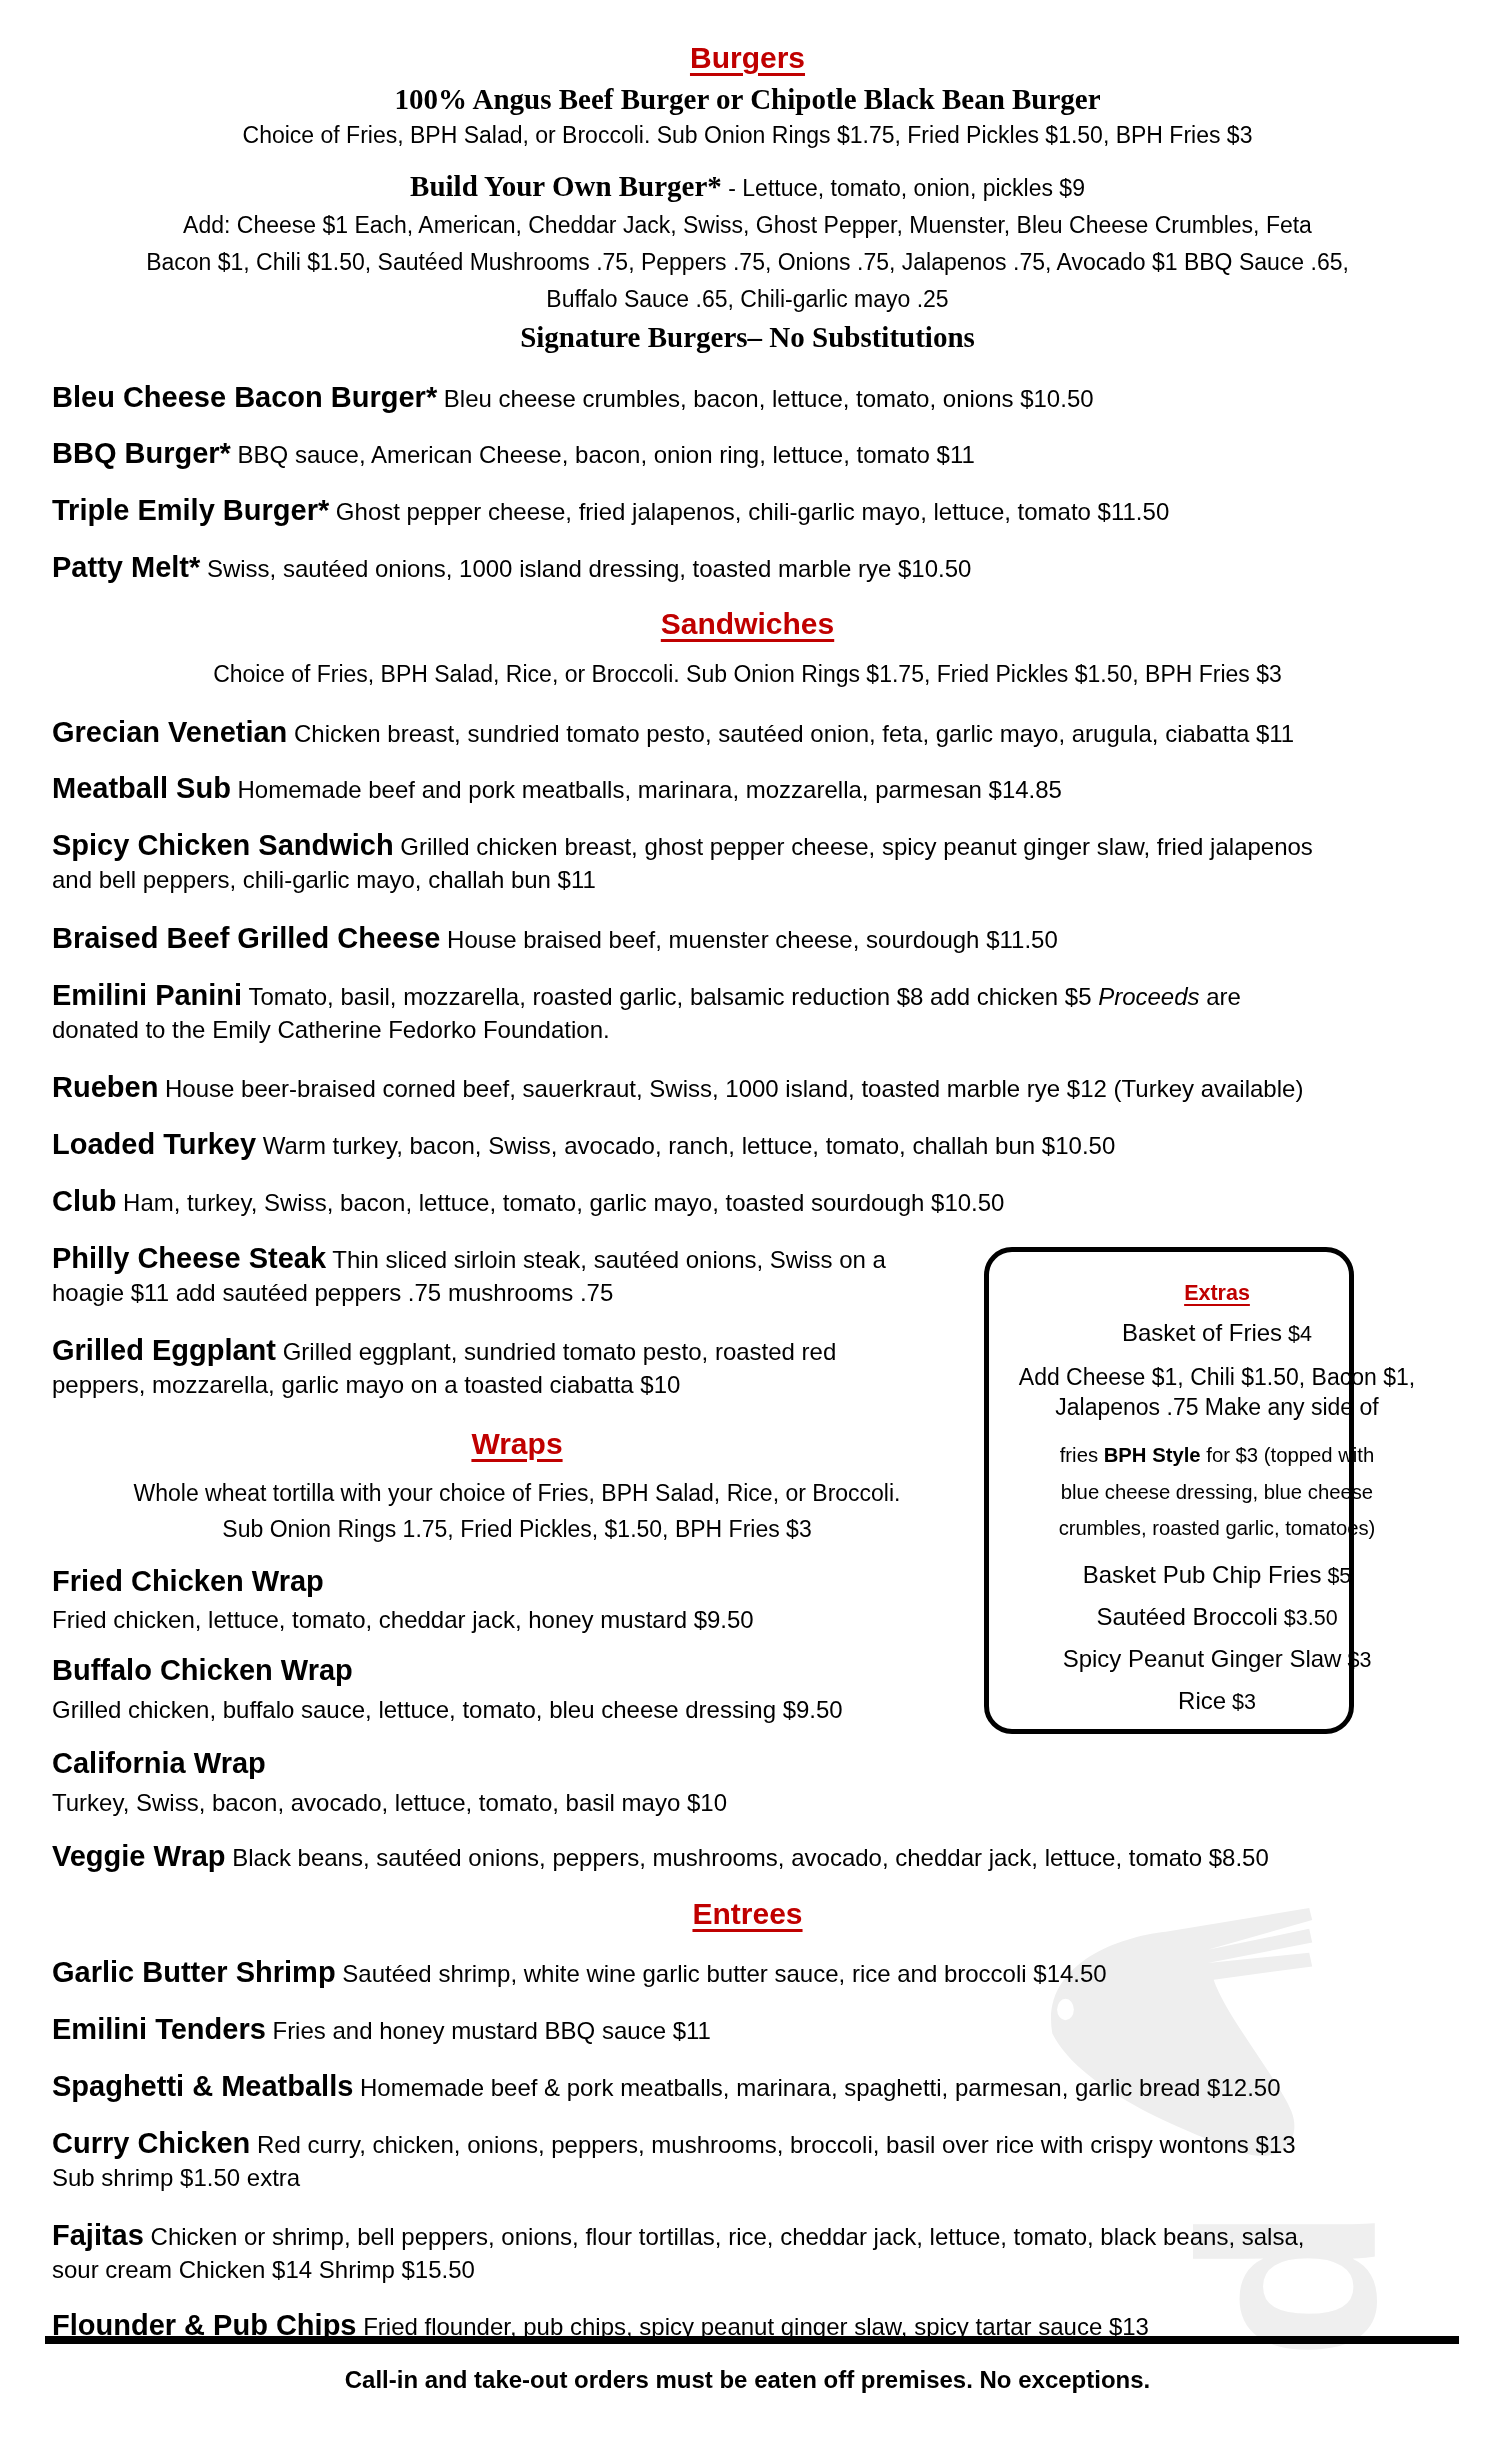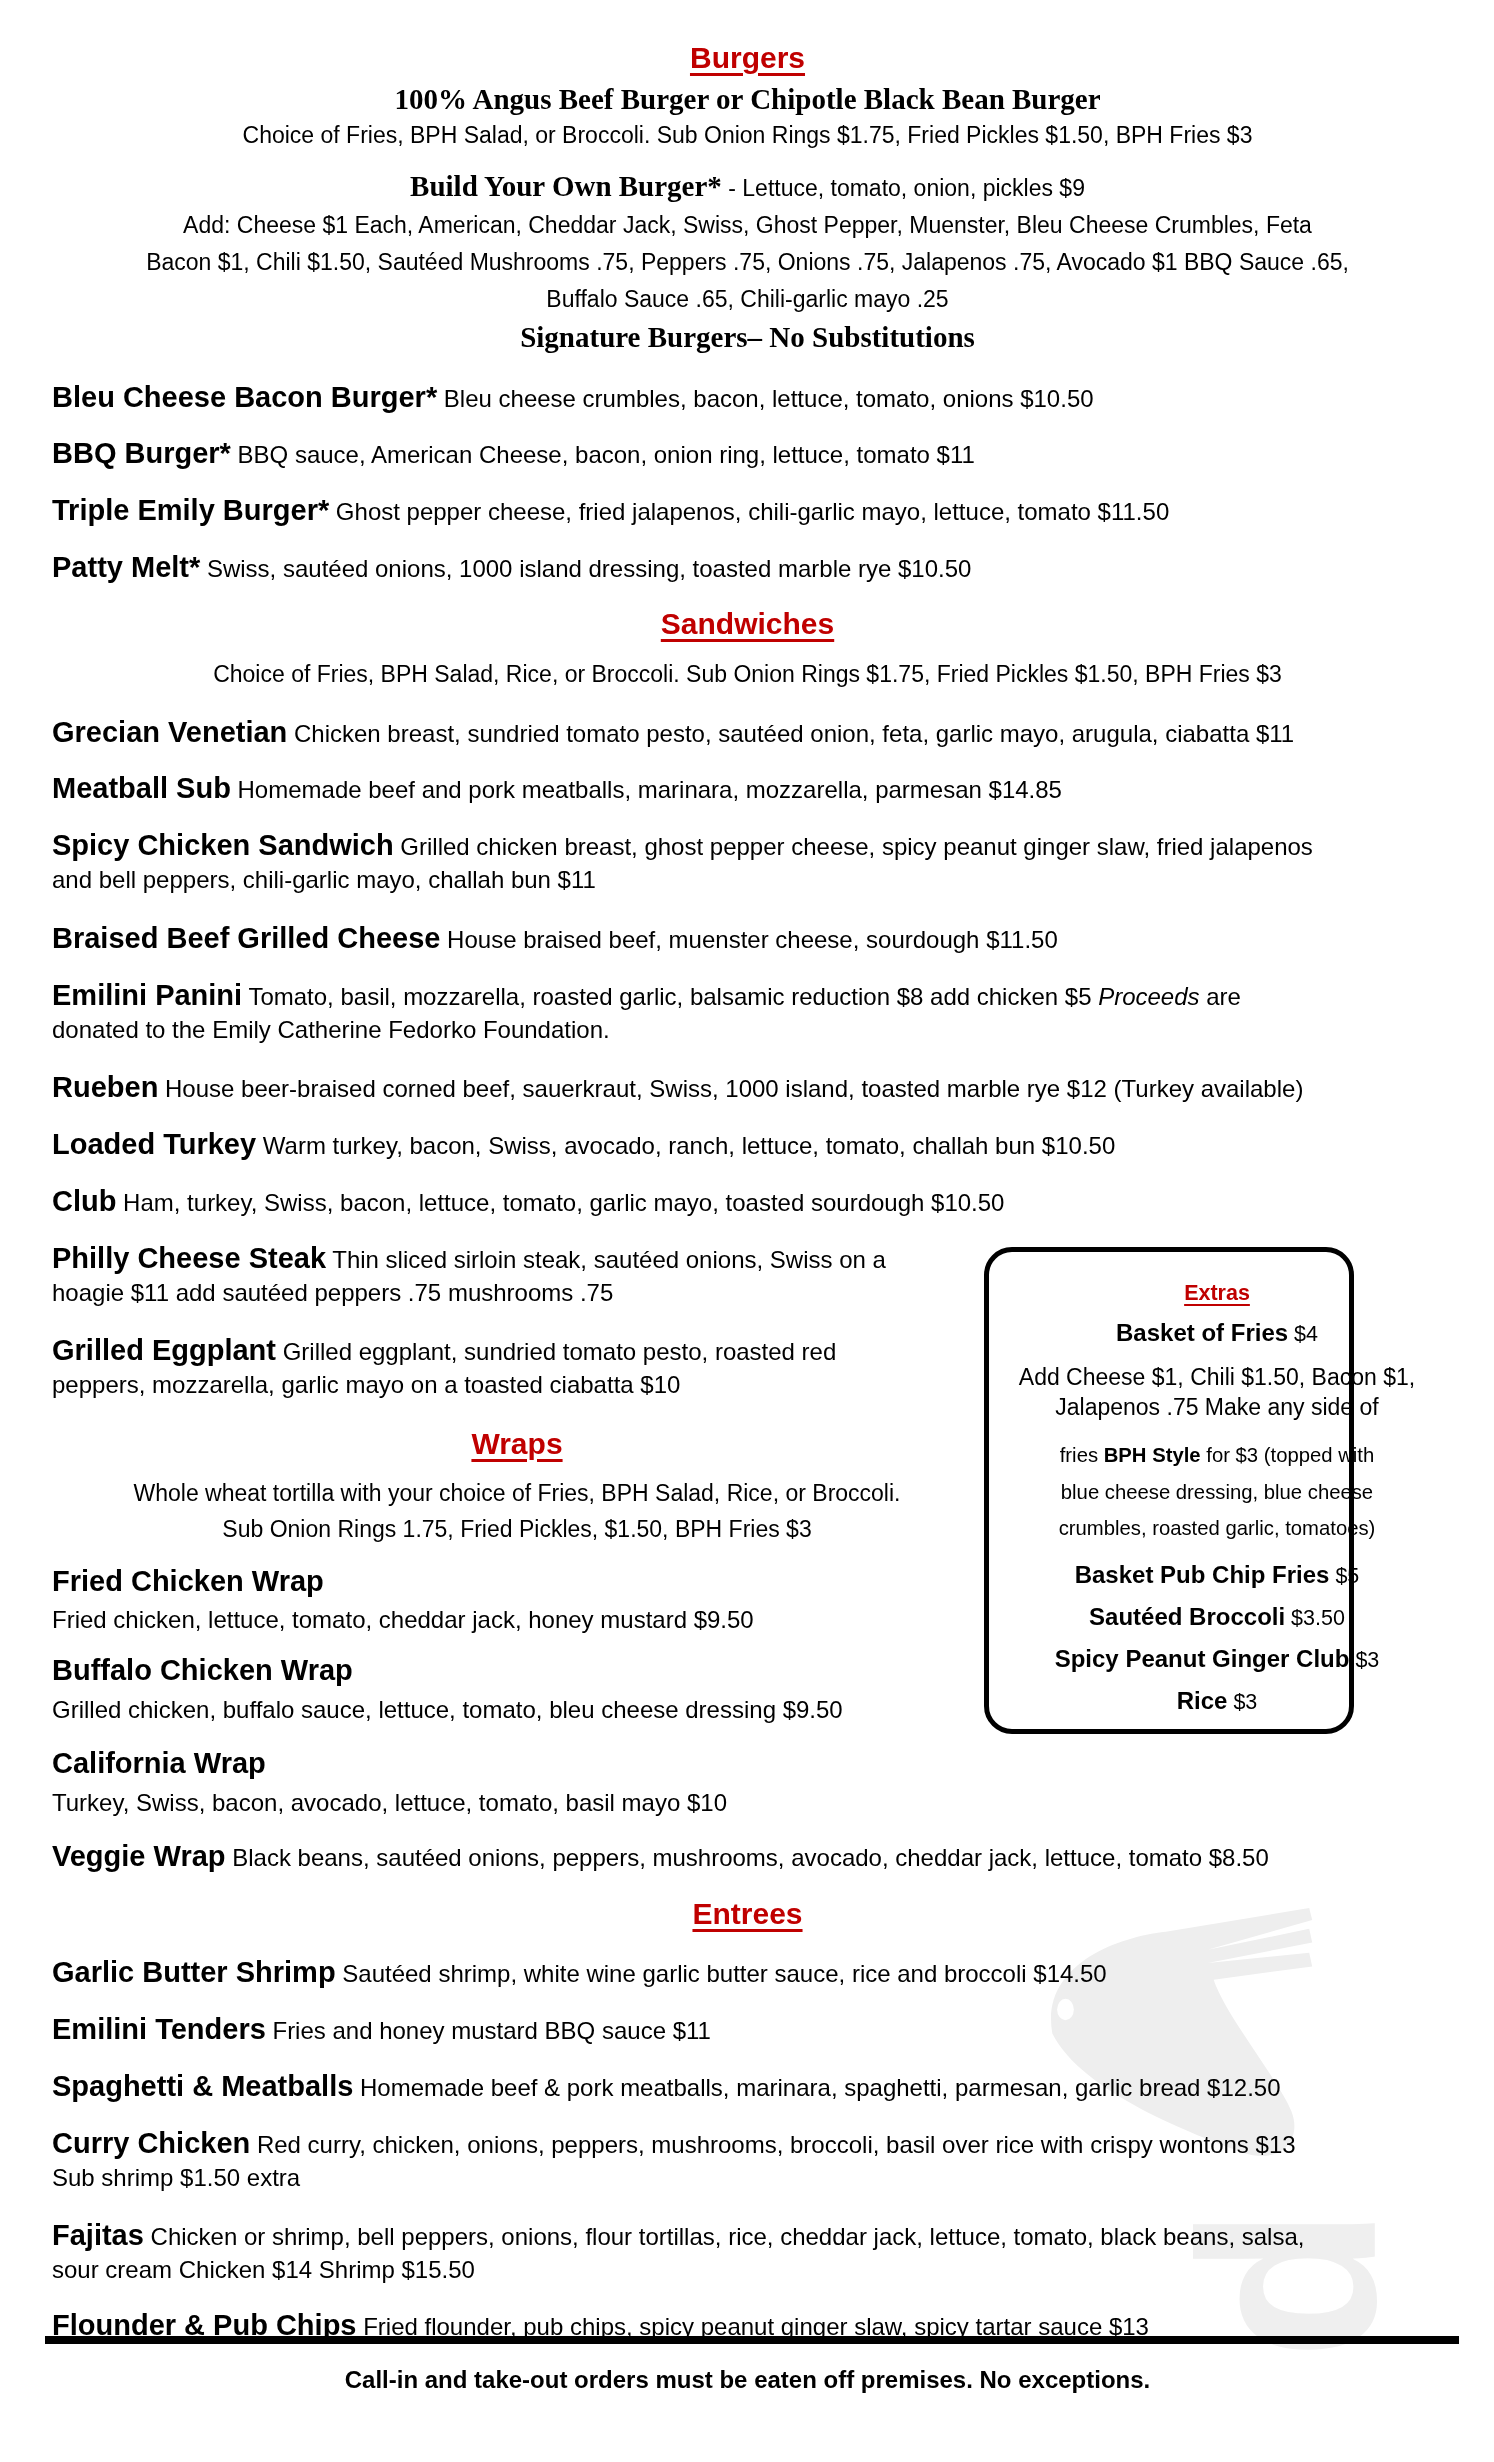--- a/index.html
+++ b/index.html
@@ -14,21 +14,21 @@
   .body-c { font-size:23px; }
   .name { font-weight:bold; font-size:29px;text-align:center; }
   .desc { font-size:24px; }
   .desc2 { font-size:24px; }
   .italic { font-style:italic; }
   #extras-box { position:absolute; left:984px; top:1247px; width:370px; height:487px;
                 border:5.4px solid #000; border-radius:28px; box-sizing:border-box; }
   .ex { position:absolute; left:0; width:456px; text-align:center; white-space:nowrap; line-height:1; }
   .ex-sec { color:#C00000; font-weight:bold; font-size:21.5px; text-decoration:underline;
             text-decoration-thickness:2.4px; text-underline-offset:3.6px; }
-  .ex-name { font-weight:bold; font-size:24px; }
+  .ex-name { font-weight:normal; font-size:24px; }
   .ex-price { font-weight:normal; font-size:21.5px; }
   .ex-body { font-size:23px;text-align:center; }
   .ex-body-s { font-size:20.3px; }
   #rule { position:absolute; left:45px; top:2336px; width:1414px; height:8.4px; background:#000; }
   #footer { font-weight:bold; font-size:24px; }
   #watermark { position:absolute; left:1028px; top:1896px; width:431px; height:454px; pointer-events:none; }
   #watermark svg { width:100%; height:100%; }
 </style>
 </head>
 <body>
@@ -92,21 +92,21 @@
 <div id="extras-box">
   <div class="ex ex-sec" style="top:31px">Extras</div>
   <div class="ex" style="top:69px"><span class="ex-name">Basket of Fries</span><span class="ex-price"> $4</span></div>
   <div class="ex ex-body" style="top:114px">Add Cheese $1, Chili $1.50, Bacon $1,</div>
   <div class="ex ex-body" style="top:144px">Jalapenos .75      Make any side of</div>
   <div class="ex ex-body-s" style="top:193px"><span>fries </span><b>BPH Style</b><span> for $3 (topped with</span></div>
   <div class="ex ex-body-s" style="top:230px">blue cheese dressing, blue cheese</div>
   <div class="ex ex-body-s" style="top:266px">crumbles, roasted  garlic, tomatoes)</div>
   <div class="ex" style="top:311px"><span class="ex-name">Basket Pub Chip Fries</span><span class="ex-price"> $5</span></div>
   <div class="ex" style="top:353px"><span class="ex-name">Sautéed Broccoli</span><span class="ex-price"> $3.50</span></div>
-  <div class="ex" style="top:395px"><span class="ex-name">Spicy Peanut Ginger Club</span><span class="ex-price"> $3</span></div>
+  <div class="ex" style="top:395px"><span class="ex-name">Spicy Peanut Ginger Slaw</span><span class="ex-price"> $3</span></div>
   <div class="ex" style="top:437px"><span class="ex-name">Rice</span><span class="ex-price"> $3</span></div>
 </div>
 
 <div class="line center sec" style="top:1899px">Entrees</div>
 
 <div class="line left" style="top:1958px"><span class="name">Garlic Butter Shrimp</span><span class="desc">  Sautéed shrimp, white wine garlic butter sauce, rice and broccoli  $14.50</span></div>
 <div class="line left" style="top:2015px"><span class="name">Emilini Tenders</span><span class="desc">  Fries and honey mustard BBQ sauce $11</span></div>
 <div class="line left" style="top:2072px"><span class="name">Spaghetti &amp; Meatballs</span><span class="desc">  Homemade beef &amp; pork meatballs, marinara, spaghetti, parmesan, garlic bread $12.50</span></div>
 <div class="line left" style="top:2129px"><span class="name">Curry Chicken</span><span class="desc">  Red curry, chicken, onions, peppers, mushrooms, broccoli, basil over rice with crispy wontons $13</span></div>
 <div class="line left desc2" style="top:2166px">Sub shrimp $1.50 extra</div>

